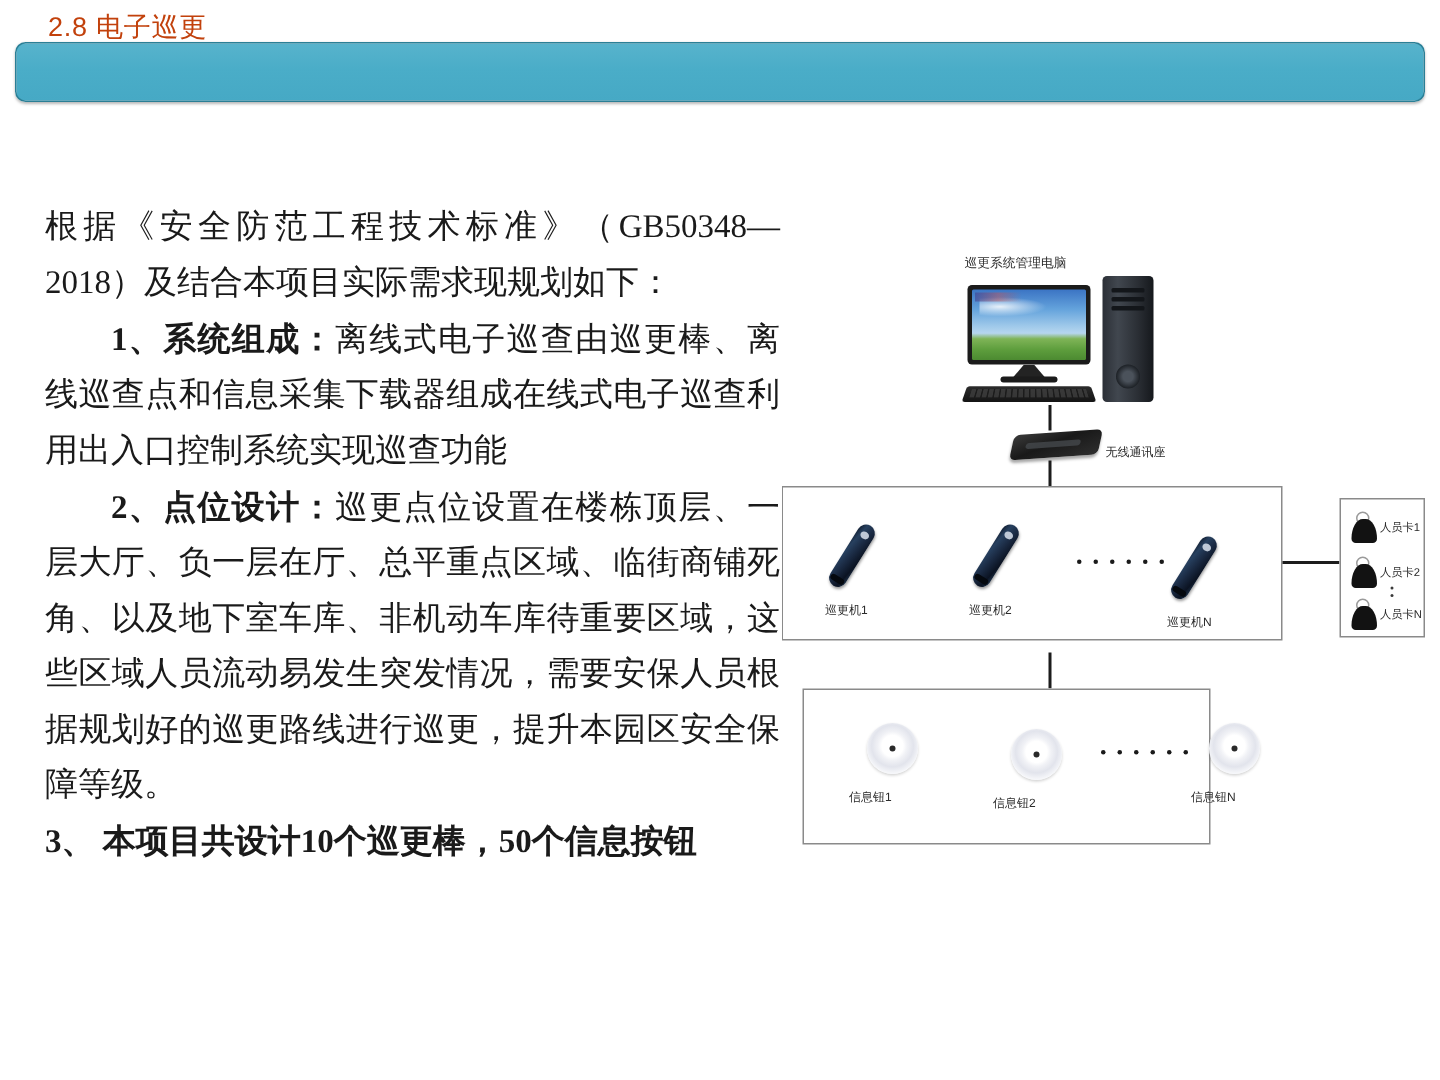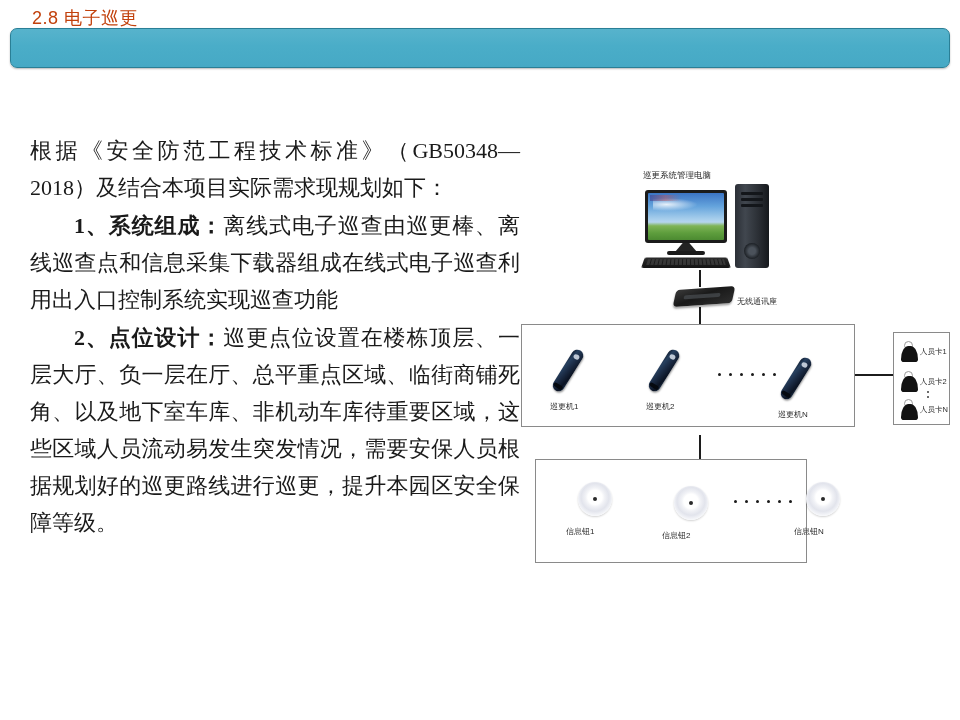--- a/index.html
+++ b/index.html
@@ -213,20 +213,23 @@
 
   <p class="para indent">
     <span class="lead">1、系统组成：</span><span>离线式电子巡查由巡更棒、离线巡查点和信息采集下载器组成在线式电子巡查利用出入口控制系统实现巡查功能</span>
   </p>
 
   <p class="para indent">
     <span class="lead">2、点位设计：</span><span>巡更点位设置在楼栋顶层、一层大厅、负一层在厅、总平重点区域、临街商铺死角、以及地下室车库、非机动车库待重要区域，这些区域人员流动易发生突发情况，需要安保人员根据规划好的巡更路线进行巡更，提升本园区安全保障等级。</span>
   </p>
 
 
+  <p class="para bold">
+    <span>3、 本项目共设计10个巡更棒，50个信息按钮</span>
+  </p>
 
 </div>
 
 <div id="diagram">
 
   <div class="dlabel" id="pc-label">巡更系统管理电脑</div>
   <div id="monitor">
     <div id="monitor-screen"></div>
   </div>
   <div id="monitor-stand"></div>

